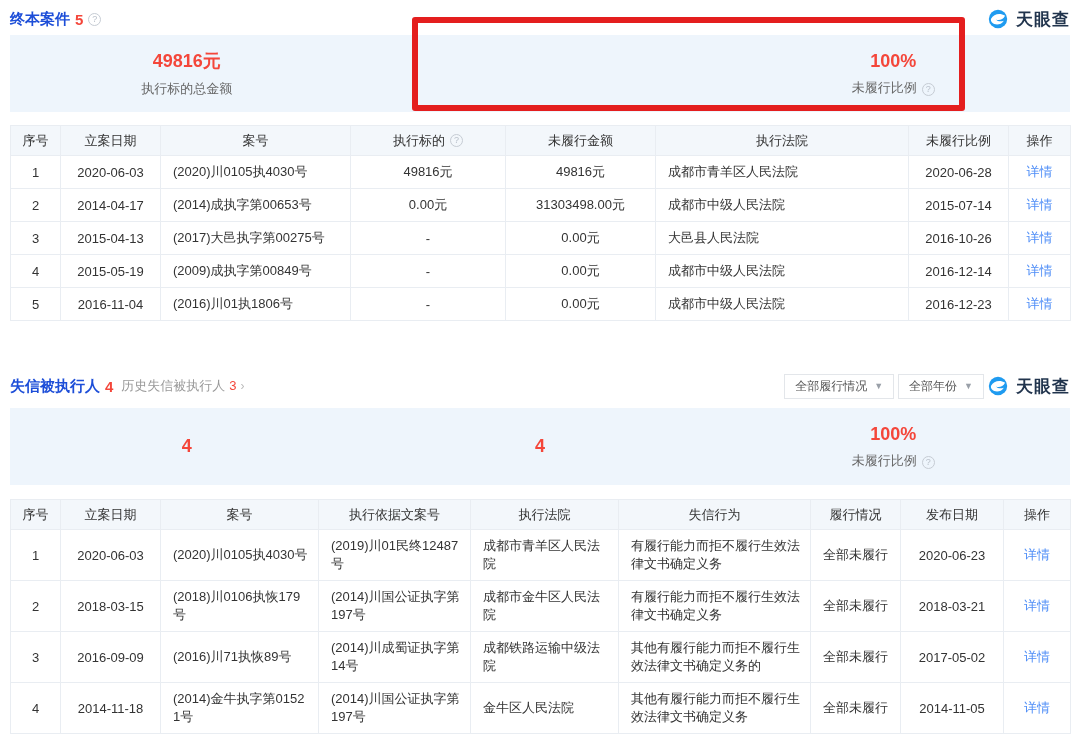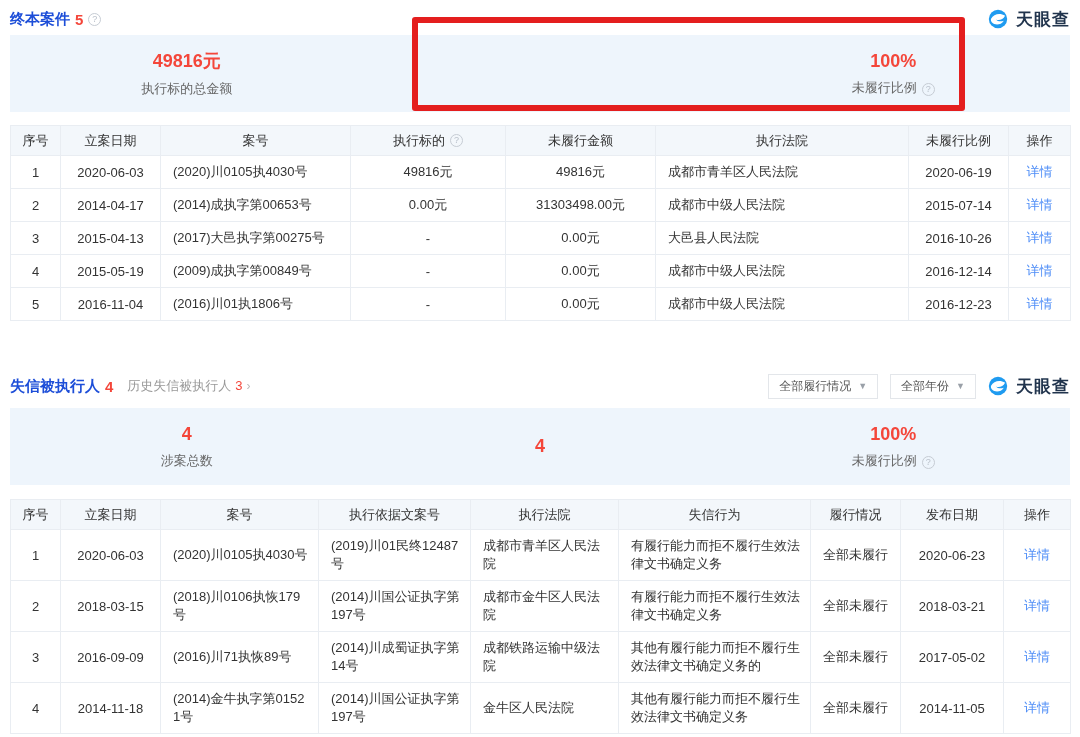--- a/index.html
+++ b/index.html
@@ -20,33 +20,33 @@
 
   
   .sec-head{display:flex;align-items:center;height:26px;}
   .sec-title{font-size:15px;font-weight:bold;color:#1d4ed8;}
   .sec-count{font-size:15px;font-weight:bold;color:var(--accent-red);margin-left:5px;}
   .help{
     display:inline-block;width:13px;height:13px;border:1px solid #c6ccd4;border-radius:50%;
     color:#b9c0ca;font-size:9px;line-height:11px;text-align:center;margin-left:5px;
     vertical-align:2px;font-weight:normal;
   }
-  .history{margin-left:14px;color:#999;font-size:13px;cursor:pointer;}
+  .history{margin-left:8px;color:#999;font-size:13px;cursor:pointer;}
   .history .hcount{color:var(--accent-red);margin-left:4px;}
   .history .chev{color:#bbb;margin-left:4px;font-size:12px;}
   .spacer{flex:1;}
 
   
   .logo{display:flex;align-items:center;gap:8px;text-align:center;}
   .logo-text{font-size:17px;font-weight:bold;color:var(--logo-text);letter-spacing:1px;}
 
   
   .filter-btn{
     display:inline-flex;align-items:center;border:1px solid #e3e6ea;background:#fff;
-    height:25px;padding:0 10px;font-size:12px;color:#555;margin-right:12px;cursor:pointer;
+    height:25px;padding:0 10px;font-size:12px;color:#555;margin-right:4px;cursor:pointer;
   }
   .filter-btn .caret{color:#9aa0a8;font-size:9px;margin-left:7px;}
 
   
   .summary{
     background:#eef5fc;height:77px;margin-top:3px;display:flex;align-items:center;
   }
   .stat{flex:1;text-align:center;}
   .stat-value{font-size:18px;font-weight:bold;color:var(--accent-red);}
   .stat-label{margin-top:7px;font-size:13px;color:#666;}
@@ -133,21 +133,21 @@
           </tr>
         </thead>
       <tbody>
           <tr>
             <td>1</td>
             <td>2020-06-03</td>
             <td>(2020)川0105执4030号</td>
             <td>49816元</td>
             <td>49816元</td>
             <td>成都市青羊区人民法院</td>
-            <td>2020-06-19</td>
+            <td>2020-06-28</td>
             <td><a class="link">详情</a></td>
           </tr>
           <tr>
             <td>2</td>
             <td>2014-04-17</td>
             <td>(2014)成执字第00653号</td>
             <td>0.00元</td>
             <td>31303498.00元</td>
             <td>成都市中级人民法院</td>
             <td>2015-07-14</td>
@@ -208,21 +208,20 @@
           <circle cx="12" cy="12" r="11" fill="#1f9bf0"></circle>
           <path d="M3.5 12 C7 5.5 14.5 4.5 20.5 8 C18 13 13 14 9.5 12.5 C11.5 15 15.5 15.5 19 14 C15.5 19.5 8.5 20 4.5 16 C3.6 14.8 3.3 13.4 3.5 12 Z" fill="#ffffff"></path>
         </svg>
         <span class="logo-text">天眼查</span>
       </span>
     </div>
 
     <div class="summary">
       <div class="stat">
         <div class="stat-value">4</div>
-        <div class="stat-label">涉案总数</div>
       </div>
       <div class="stat">
         <div class="stat-value">4</div>
       </div>
       <div class="stat">
         <div class="stat-value">100%</div>
         <div class="stat-label"><span>未履行比例</span><span class="help">?</span></div>
       </div>
     </div>
 

